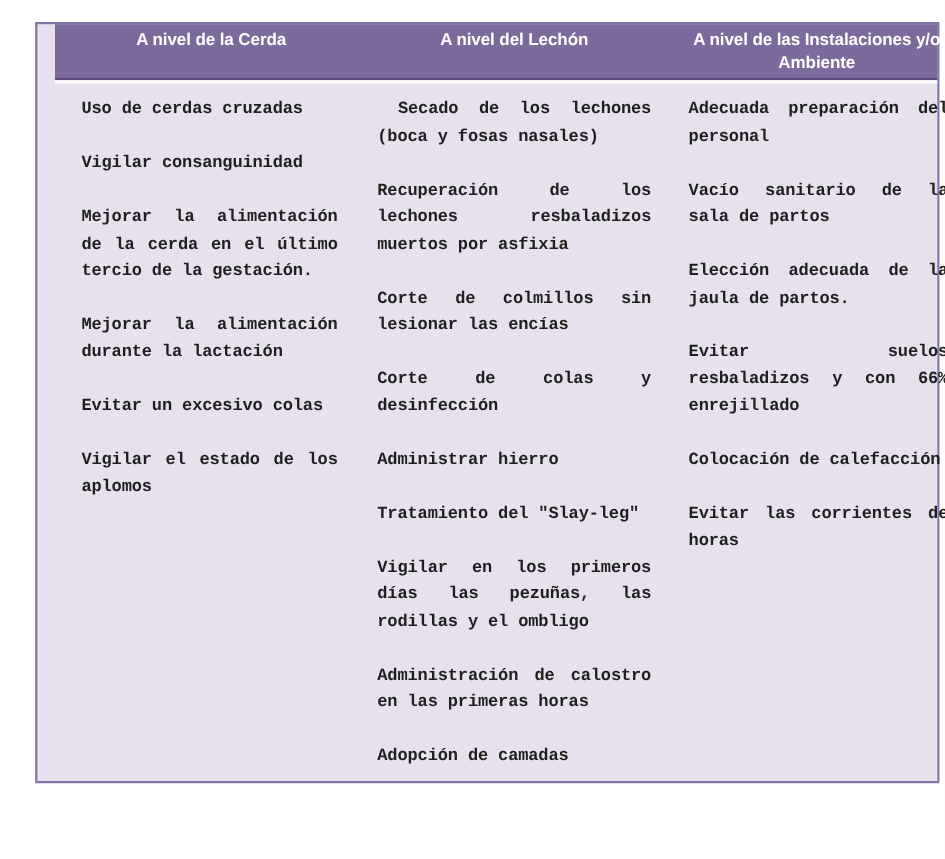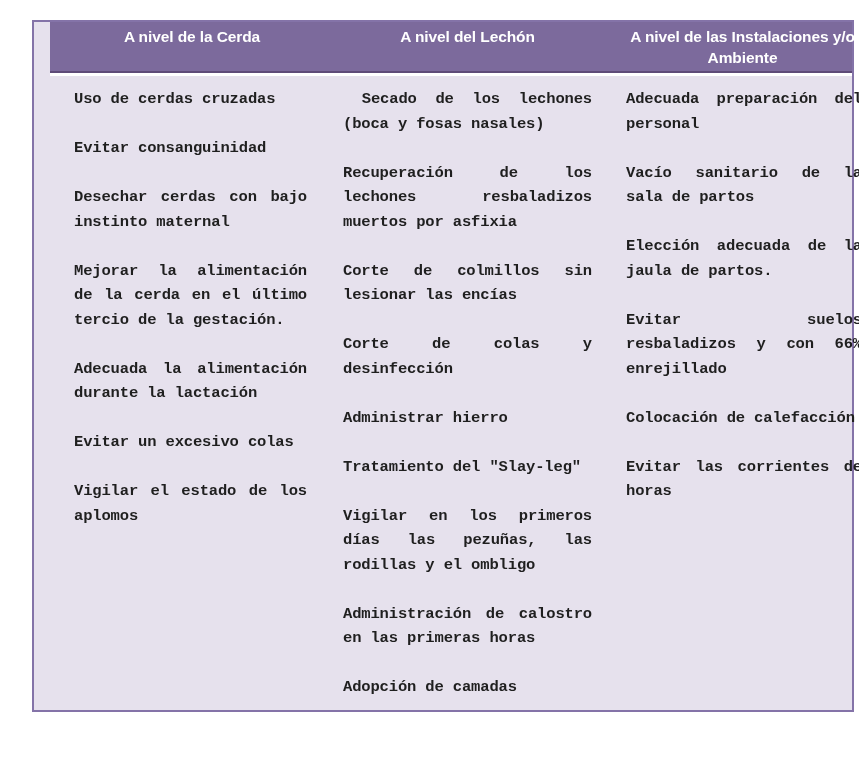--- a/index.html
+++ b/index.html
@@ -61,24 +61,23 @@
 <main>
   <section class="tbl">
     <div class="thead">
       <div class="th">A nivel de la Cerda</div>
       <div class="th">A nivel del Lechón</div>
       <div class="th">A nivel de las Instalaciones y/o Ambiente</div>
     </div>
     <div class="tbody">
       <div class="td c1">
           <p>Uso de cerdas cruzadas</p>
-          <p>Evitar consanguinidad</p>
-          <p>Desechar cerdas con bajo instinto maternal</p>
+          <p>Vigilar consanguinidad</p>
           <p>Mejorar la alimentación de la cerda en el último tercio de la gestación.</p>
-          <p>Adecuada la alimentación durante la lactación</p>
+          <p>Mejorar la alimentación durante la lactación</p>
           <p>Evitar un excesivo colas</p>
           <p>Vigilar el estado de los aplomos</p>
         </div>
       <div class="td c2">
           <p>&nbsp;Secado de los lechones (boca y fosas nasales)</p>
           <p>Recuperación de los lechones resbaladizos muertos por asfixia</p>
           <p>Corte de colmillos sin lesionar las encías</p>
           <p>Corte de colas y desinfección</p>
           <p>Administrar hierro</p>
           <p>Tratamiento del "Slay-leg"</p>

